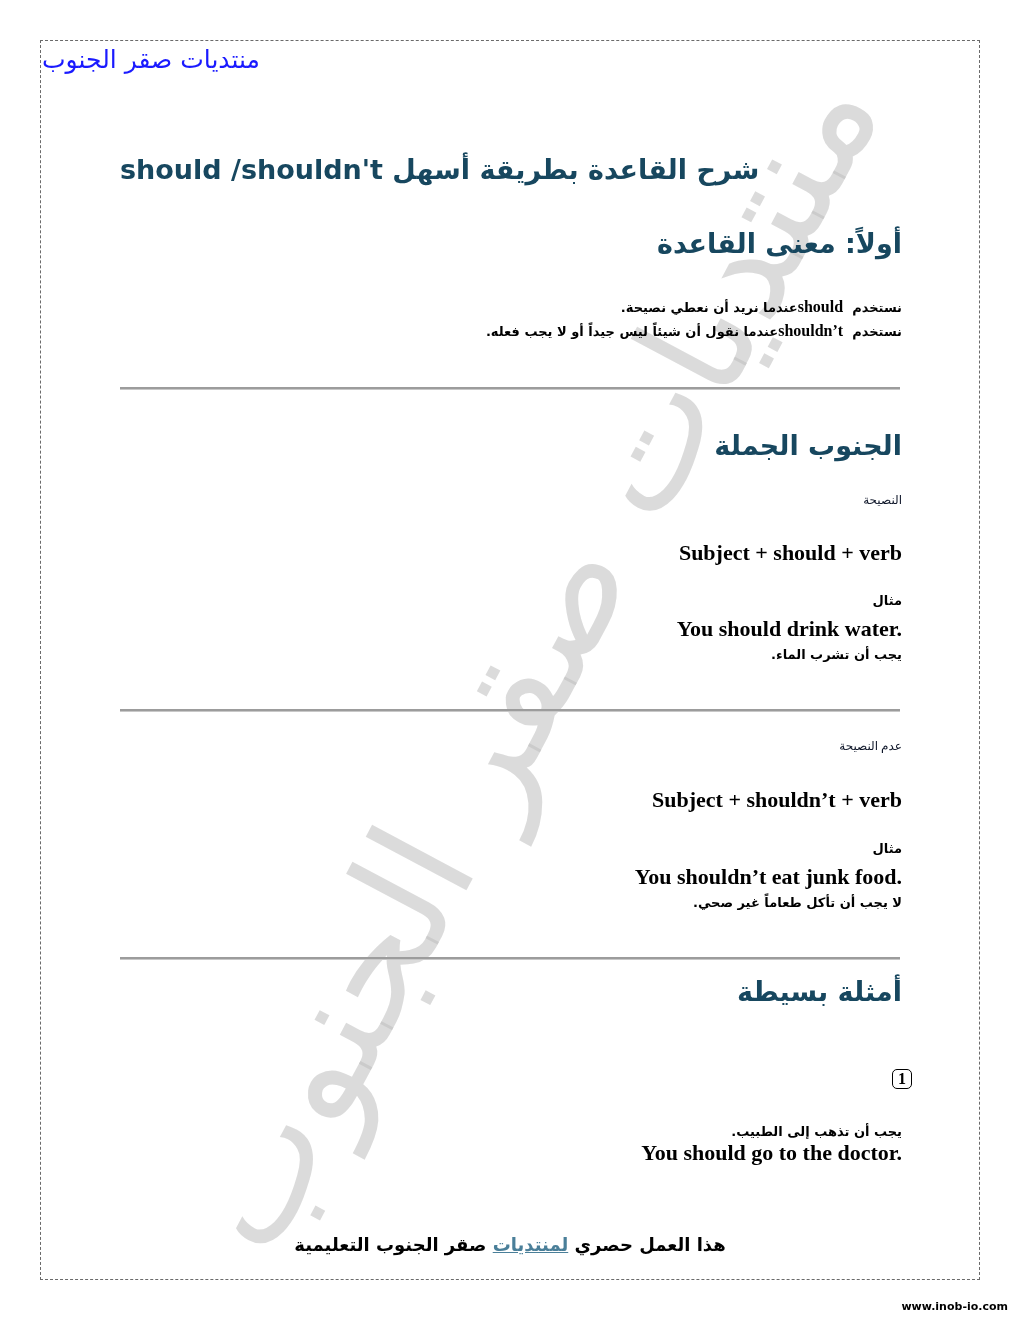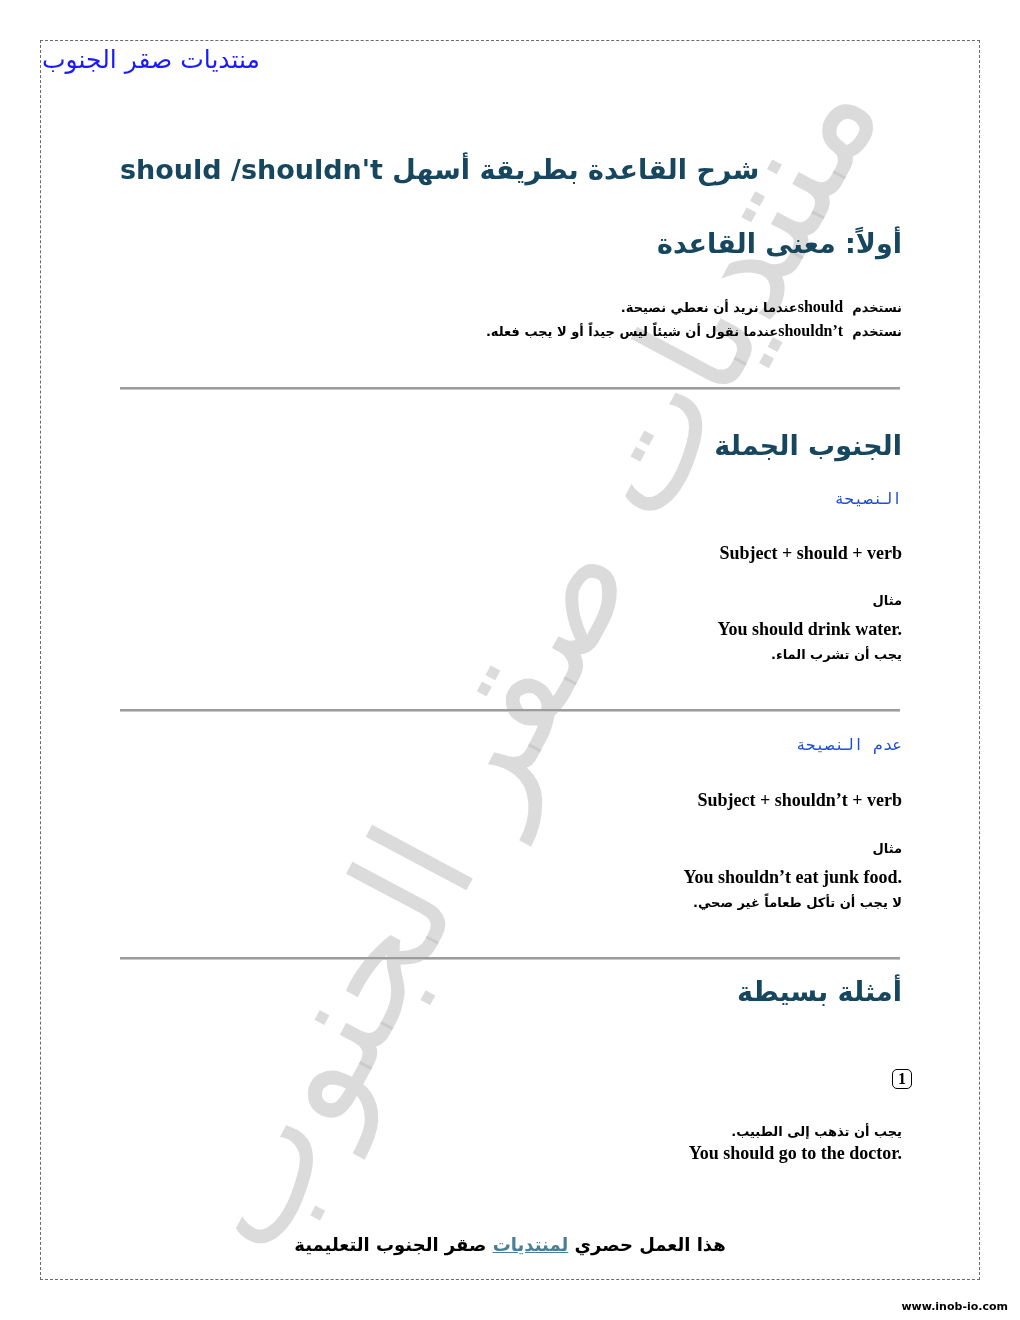--- a/index.html
+++ b/index.html
@@ -77,24 +77,24 @@
       font-size: 27px;
       color: #17475f;
       direction: rtl;
       white-space: nowrap;
       line-height: 36px;
       text-align: center;
     }
     .h-sub {
       position: absolute;
       right: 118px;
-      font-family: Liberation Mono, monospace;
+      font-family: Liberation Serif, serif;
       font-weight: normal;
-      font-size: 16px;
-      color: #1d4ed8;
+      font-size: 12px;
+      color: #0f172a;
       direction: rtl;
       white-space: nowrap;
       line-height: 24px;
     }
     .ar-line {
       position: absolute;
       right: 118px;
       font-family: "DejaVu Sans", sans-serif;
       font-weight: bold;
       font-size: 13px;
@@ -106,21 +106,21 @@
     .ar-line .en {
       font-family: "Liberation Serif", serif;
       font-size: 16px;
       font-weight: bold;
     }
     .en-line {
       position: absolute;
       right: 118px;
       font-family: "Liberation Serif", serif;
       font-weight: bold;
-      font-size: 18px;
+      font-size: 22px;
       color: #000;
       white-space: nowrap;
       line-height: 24px;
       direction: ltr;
       text-align: center;
     }
     .rule {
       position: absolute;
       left: 120px;
       width: 780px;

